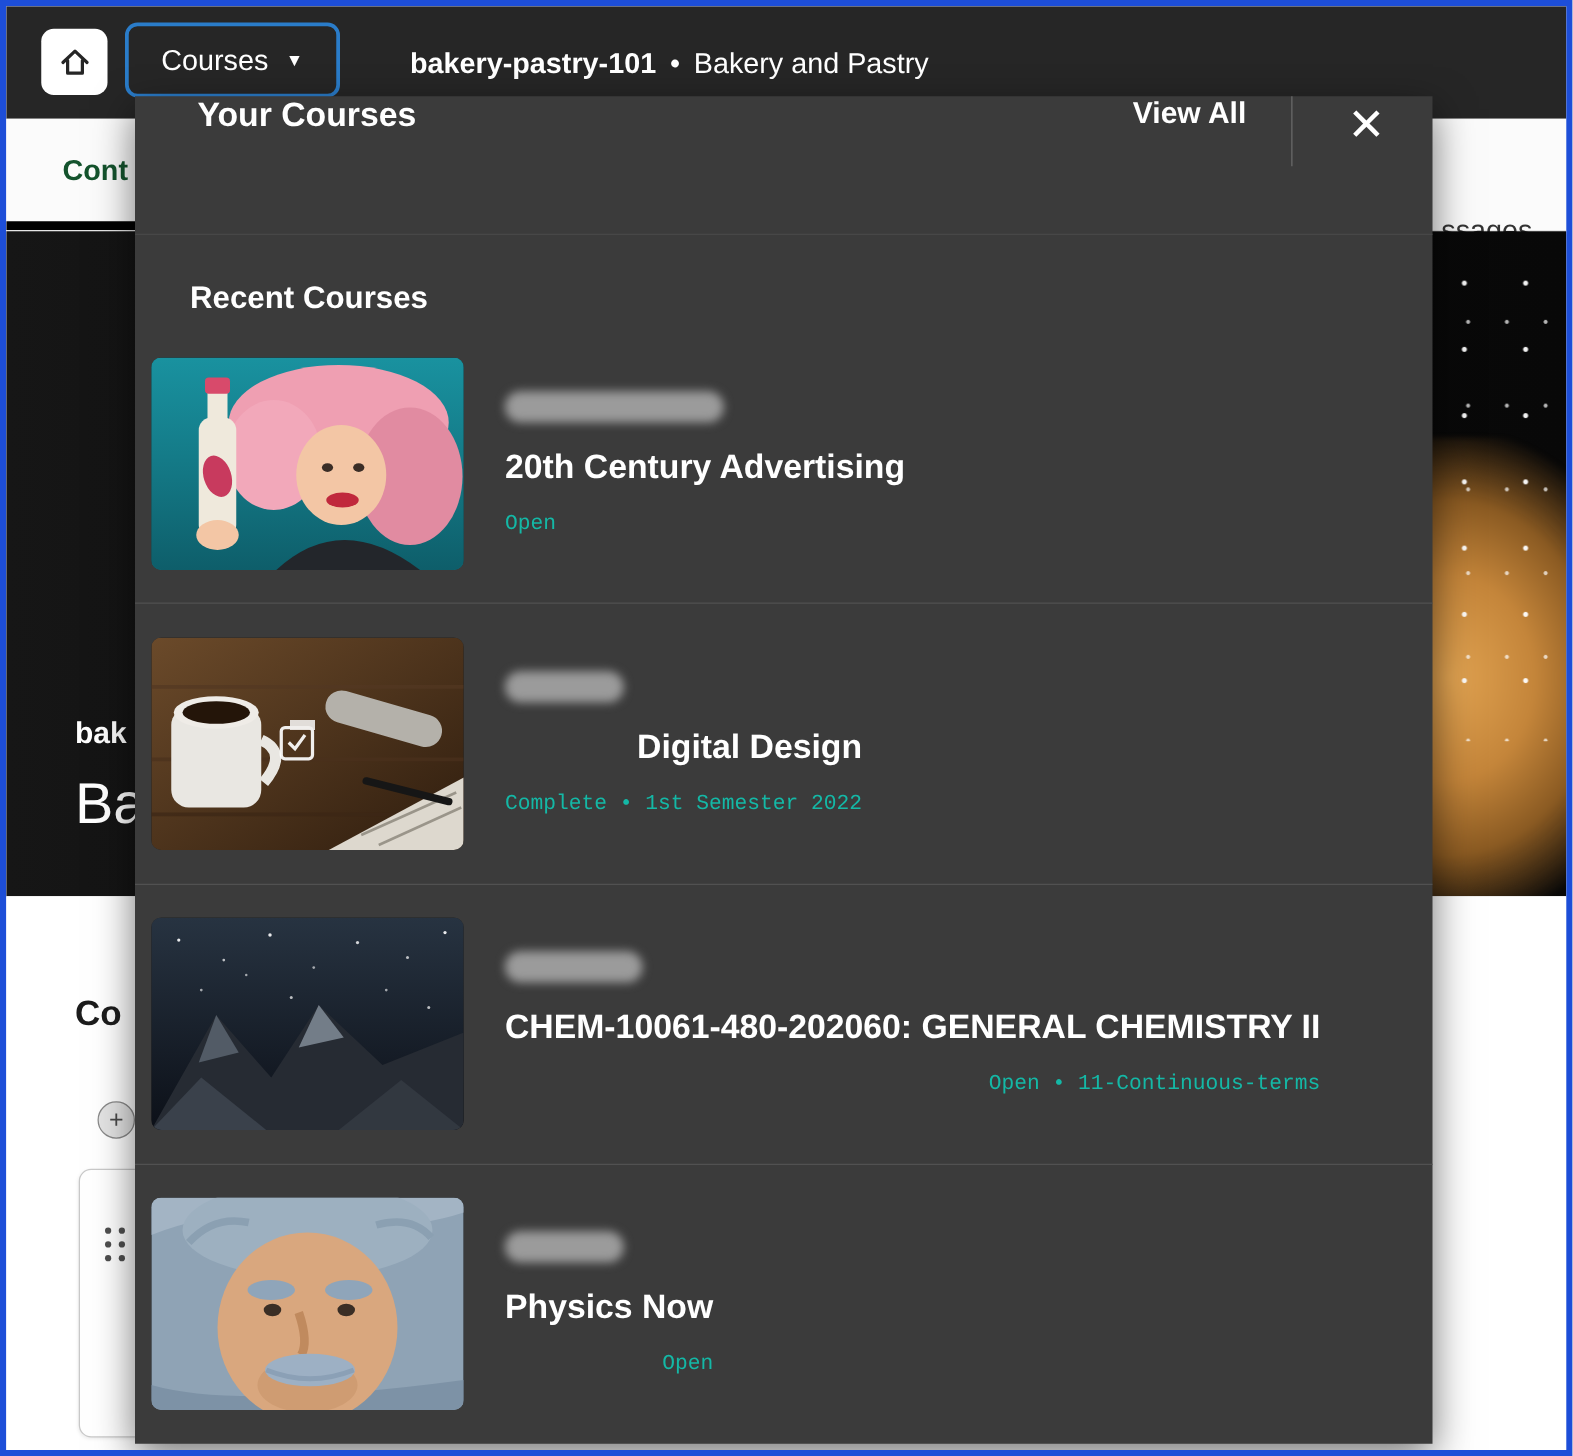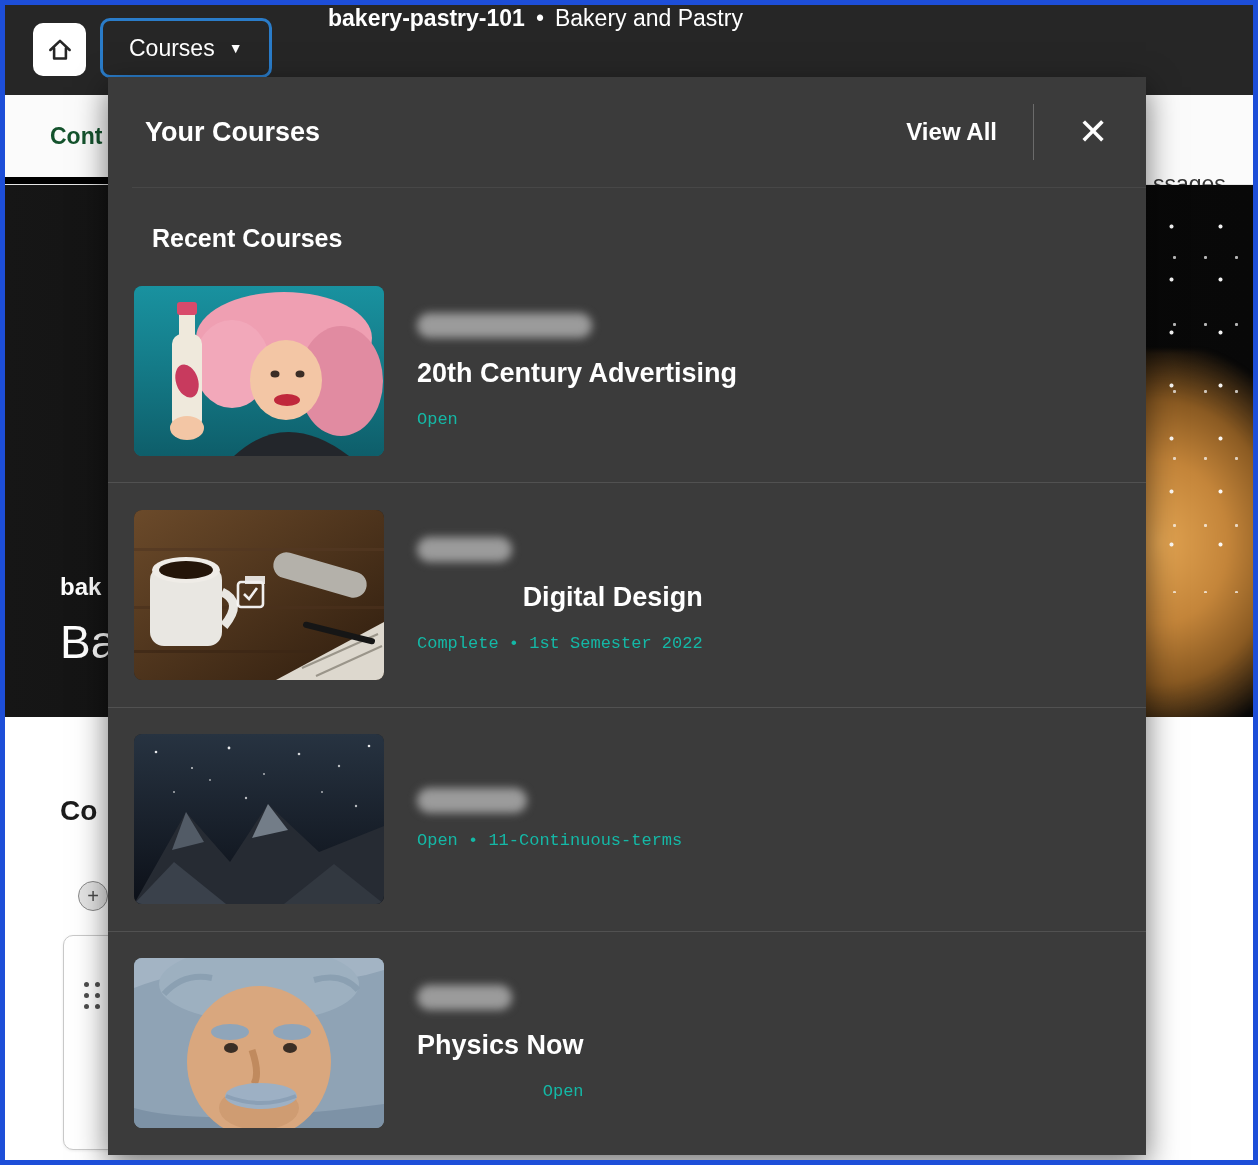--- a/index.html
+++ b/index.html
@@ -19,21 +19,21 @@
   }
   .courses-btn {
     position:absolute; left:95px; top:13px; height:60px;
     background:#262626; border:3px solid #2a7cc9; border-radius:10px; cursor:pointer;
     display:flex; align-items:center; gap:14px; padding:0 26px;
     color:#fff; font-size:23px; font-family:inherit;
   }
   .courses-btn .chev { font-size:14px; line-height:1; color:#fff; }
   .breadcrumb {
     position:absolute; left:323px; top:0; height:90px;
-    display:flex; align-items:flex-start; color:#fff; font-size:23px; white-space:nowrap;
+    display:flex; align-items:center; color:#fff; font-size:23px; white-space:nowrap;
   }
   .crumb-id { font-weight:bold; }
   .crumb-sep { margin:0 11px; }
 
   
   .tabrow { position:absolute; left:0; top:90px; width:100%; height:90px; background:#fbfbfb; border-bottom:1px solid #e6e6e6; }
   .tab-left { position:absolute; left:45px; top:28px; font-size:23px; font-weight:bold; color:#14532d; cursor:pointer; }
   .tab-right { position:absolute; left:1148px; top:28px; font-size:23px; color:#333; cursor:pointer;margin-top:48px; }
   .tab-underline { position:absolute; left:0; bottom:0; width:158px; height:7px; background:#000; }
 
@@ -69,31 +69,31 @@
   }
   .drag-dots { position:absolute; left:20px; top:46px; display:grid; grid-template-columns:repeat(2,5px); grid-auto-rows:5px; gap:6px; cursor:grab; }
   .drag-dots i { display:block; width:5px; height:5px; border-radius:50%; background:#4f4f4f; }
 
   
   .panel {
     position:absolute; left:103px; top:72px; width:1038px; height:1078px;
     background:#3b3b3b; box-shadow:0 10px 30px rgba(0,0,0,.55);
     display:flex; flex-direction:column; color:#fff;
   }
-  .panel-header { flex:0 0 111px; display:flex; align-items:center; padding:0 30px 0 13px; border-bottom:1px solid #474747;margin-left:24px; }
+  .panel-header { flex:0 0 111px; display:flex; padding:0 30px 0 50px; border-bottom:1px solid #474747; }
   .panel-title { flex:1; font-size:27px; font-weight:bold; }
   .view-all { font-size:24px; font-weight:600; color:#fff; cursor:pointer; text-decoration:none; }
   .vdiv { width:1px; height:56px; background:#6b6b6b; margin:0 36px; }
   .close-btn {
     width:46px; height:46px; background:transparent; border:none; color:#fff;
     font-size:36px; line-height:1; cursor:pointer; display:flex; align-items:center; justify-content:center; font-family:inherit;
   }
   .section-heading { margin:36px 44px 0; font-size:25px; font-weight:bold; }
   .rows { flex:1; display:flex; flex-direction:column; margin-top:6px; }
-  .course-row { flex:1; display:flex; align-items:center; gap:33px; padding:0 26px; cursor:pointer; }
+  .course-row { flex:1; display:flex; align-items:center; gap:33px; padding:0 13px; cursor:pointer; }
   .course-row + .course-row { border-top:1px solid #515151;text-align:right; }
   .thumb { width:250px; height:170px; border-radius:8px; overflow:hidden; flex-shrink:0; background:#222; }
   .thumb svg { display:block; width:100%; height:100%; }
   .course-info { display:flex; flex-direction:column; min-width:0; }
   .badge-blur { height:25px; border-radius:13px; background:#9b9b9b; filter:blur(4px); margin-bottom:18px; }
   .w175 { width:175px; } .w95 { width:95px; } .w110 { width:110px; }
   .course-title { font-size:27px; font-weight:bold; line-height:34px; margin-bottom:20px; white-space:nowrap; }
   .course-status { font-size:17px; color:#14b8a6;font-family:Liberation Mono, monospace; }
 </style>
 </head>
@@ -257,20 +257,21 @@
             </g>
             <polygon points="0,170 52,78 96,128 134,70 185,118 250,92 250,170" fill="#262b33"></polygon>
             <polygon points="134,70 154,96 118,104" fill="#8d99a6" opacity=".75"></polygon>
             <polygon points="52,78 70,108 38,116" fill="#6f7b88" opacity=".6"></polygon>
             <polygon points="0,170 40,128 92,170" fill="#3a414b"></polygon>
             <polygon points="150,170 200,130 250,170" fill="#323840"></polygon>
           </svg>
         </div>
         <div class="course-info">
           <div class="badge-blur w110"></div>
+          <div class="course-title">CHEM-10061-480-202060: GENERAL CHEMISTRY II</div>
           <div class="course-status">Open • 11-Continuous-terms</div>
         </div>
       </div>
 
       <div class="course-row">
         <div class="thumb">
           <svg viewBox="0 0 250 170" preserveAspectRatio="none">
             <rect width="250" height="170" fill="#8fa3b5"></rect>
             <path d="M0 30 q60 -24 125 -12 q70 12 125 -6 V0 H0 Z" fill="#a3b4c4"></path>
             <path d="M0 150 q70 20 250 -4 V170 H0 Z" fill="#7d92a6"></path>

